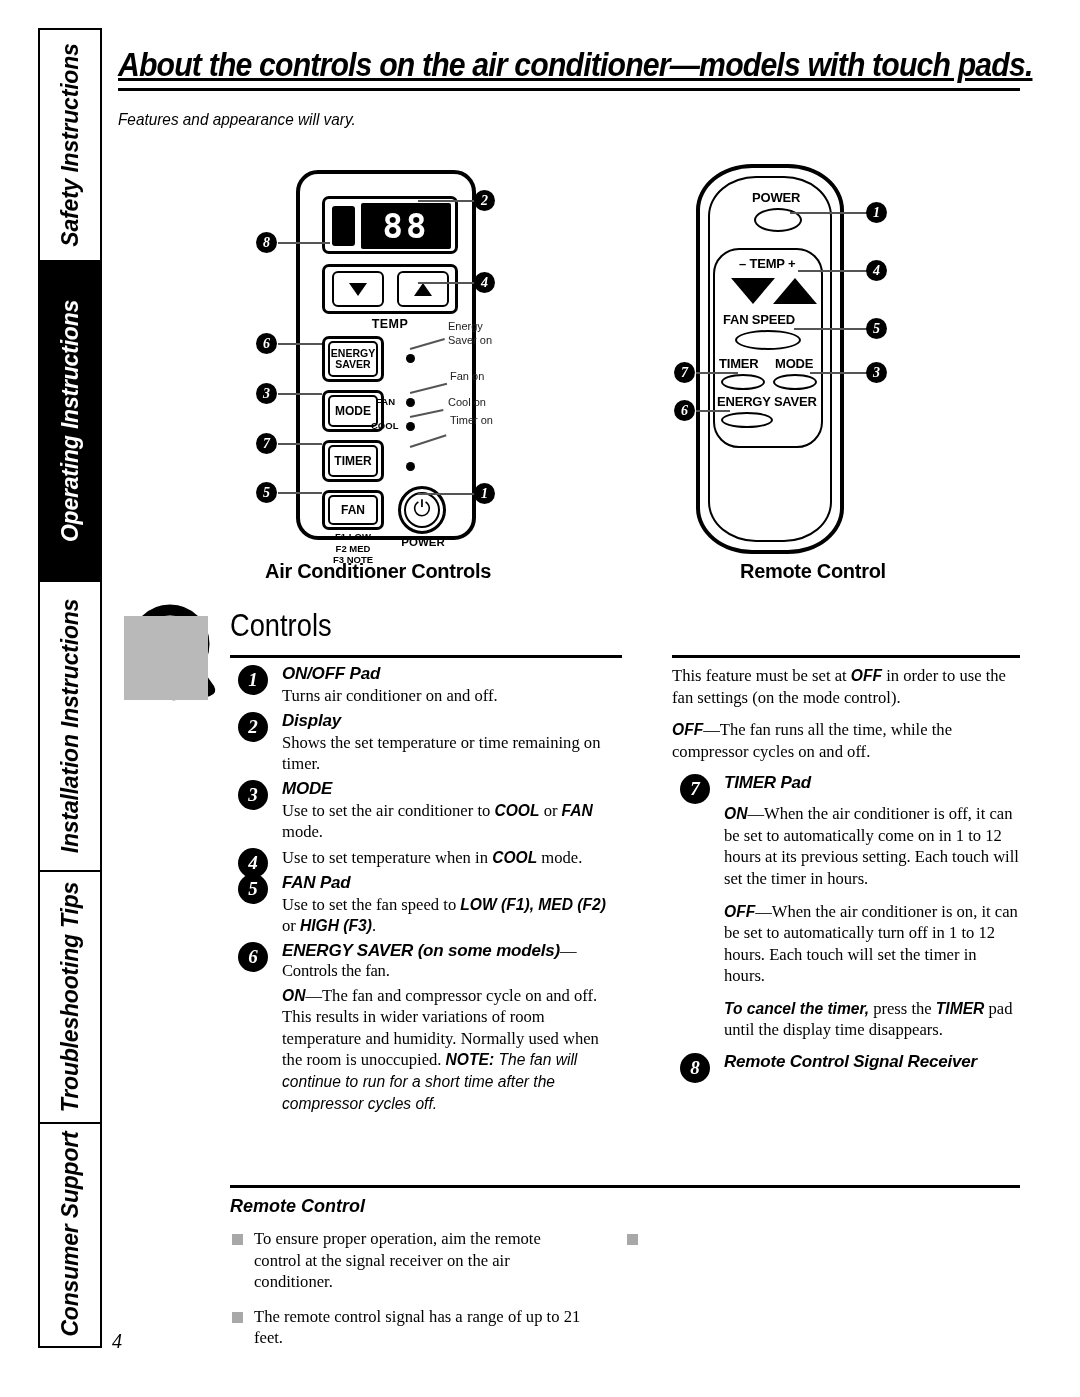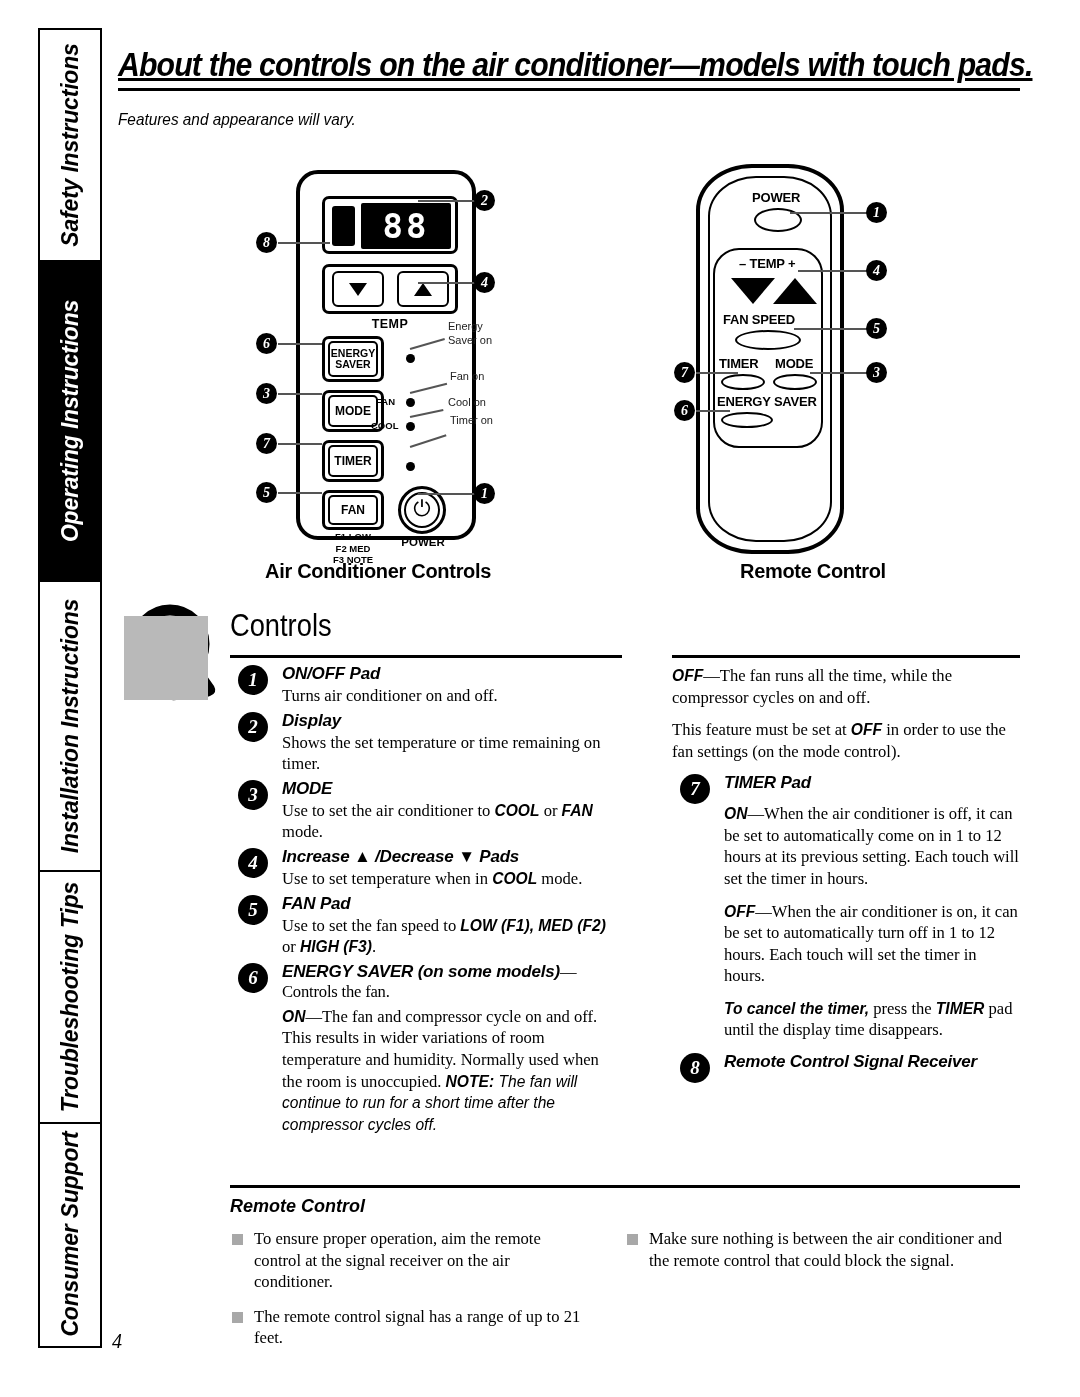--- a/index.html
+++ b/index.html
@@ -480,44 +480,43 @@
     </div>
 
     <div class="item">
       <span class="badge">3</span>
       <h4>MODE</h4>
       <p><span>Use to set the air conditioner to </span><b class="sans">COOL</b><span> or </span><b class="sans">FAN</b><span> mode.</span></p>
     </div>
 
     <div class="item">
       <span class="badge">4</span>
-      <h4>Increase ▲ /Decrease ▼ Pads</h4>
       <p><span>Use to set temperature when in </span><b class="sans">COOL</b><span> mode.</span></p>
     </div>
 
     <div class="item">
       <span class="badge">5</span>
       <h4>FAN Pad</h4>
       <p><span>Use to set the fan speed to </span><b class="sans">LOW (F1), MED (F2)</b><span> or </span><b class="sans">HIGH (F3)</b><span>.</span></p>
     </div>
 
     <div class="item">
       <span class="badge">6</span>
       <h4><span>ENERGY SAVER</span><i class="sans" style="font-size:17px"> (on some models)</i><span style="font-family:'Liberation Serif',serif;font-weight:normal;font-style:normal;font-size:16.6px">—Controls the fan.</span></h4>
     </div>
 
     <div class="para para-ind"><b class="sans">ON</b><span>—The fan and compressor cycle on and off. This results in wider variations of room temperature and humidity. Normally used when the room is unoccupied. </span><b class="sans">NOTE:</b><i class="sans"> The fan will continue to run for a short time after the compressor cycles off.</i></div>
 
   </div>
 
   <div class="col col-r">
 
+    <div class="para"><span>This feature must be set at </span><b class="sans">OFF</b><span> in order to use the fan settings (on the mode control).</span></div>
+
     <div class="para"><b class="sans">OFF</b><span>—The fan runs all the time, while the compressor cycles on and off.</span></div>
-
-    <div class="para"><span>This feature must be set at </span><b class="sans">OFF</b><span> in order to use the fan settings (on the mode control).</span></div>
 
     <div class="item" style="margin-bottom:10px;">
       <span class="badge">7</span>
       <h4>TIMER Pad</h4>
     </div>
 
     <div class="para para-ind"><b class="sans">ON</b><span>—When the air conditioner is off, it can be set to automatically come on in 1 to 12 hours at its previous setting. Each touch will set the timer in hours.</span></div>
 
     <div class="para para-ind"><b class="sans">OFF</b><span>—When the air conditioner is on, it can be set to automatically turn off in 1 to 12 hours. Each touch will set the timer in hours.</span></div>
 
@@ -540,19 +539,18 @@
     </div>
     <div class="bullet">
       <span class="sq"></span>
       <span>The remote control signal has a range of up to 21 feet.</span>
     </div>
   </div>
 
   <div class="blist bl-r">
     <div class="bullet">
       <span class="sq"></span>
-      <span>Make sure nothing is between the air conditioner and the remote control that could block the signal.</span>
     </div>
   </div>
 
   <div class="pageno">4</div>
 
 </div>
 
 </body></html>

